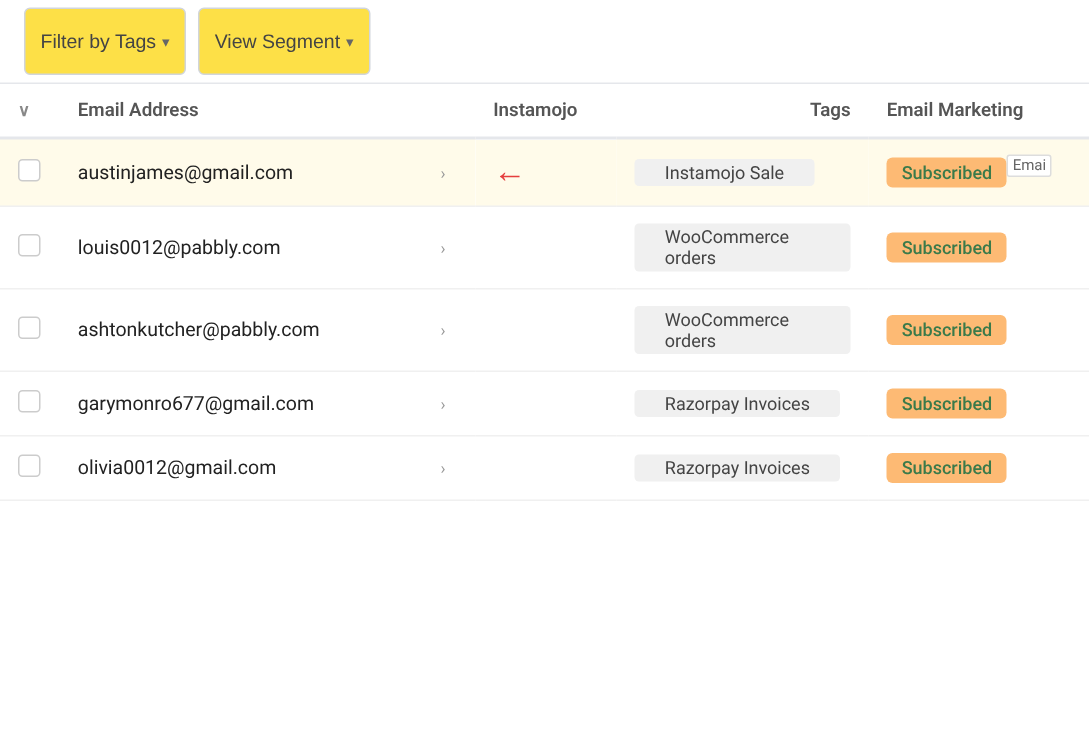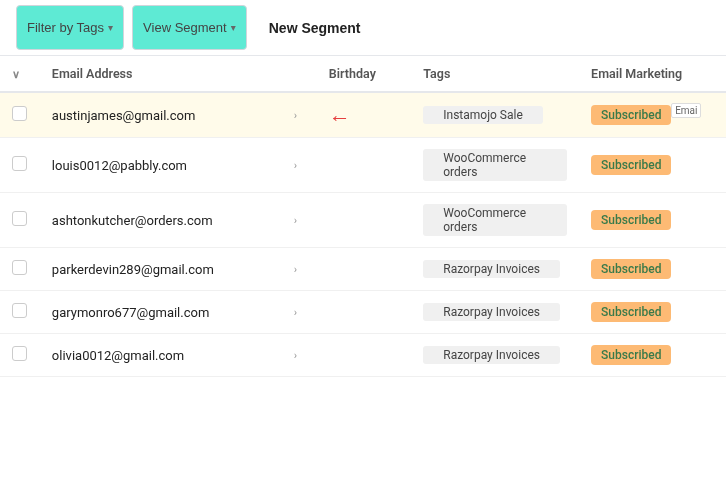--- a/index.html
+++ b/index.html
@@ -22,21 +22,21 @@
       border-bottom: 1px solid #e5e7eb;
       gap: 8px;
     }
     .toolbar-btn {
       display: flex;
       align-items: center;
       gap: 4px;
       padding: 14px 10px;
       border: 1px solid #d1d5db;
       border-radius: 4px;
-      background: #5eead4;
+      background: #fde047;
       cursor: pointer;
       font-size: 13px;
       color: #444;
     }
     .toolbar-btn .chevron { font-size: 10px; color: #666; }
     .new-segment-btn {
       padding: 6px 14px;
       border: none;
       background: none;
       cursor: pointer;
@@ -64,21 +64,21 @@
       font-weight: 600;
       font-size: 12.5px;
       color: #555;
       background: #fff;
       white-space: nowrap;
     }
     th.col-check { width: 38px; }
     th.col-email { width: 240px; }
     th.col-chevron { width: 24px; }
     th.col-birthday { width: 90px; }
-    th.col-tags { width: 160px; }
+    th.col-tags { width: 160px; text-align: right; }
     th.col-marketing { width: 140px; }
 
     tbody tr {
       border-bottom: 1px solid #f0f0f0;
     }
     tbody tr.highlighted {
       background: #fffbea;
     }
     td {
       padding: 11px 12px;
@@ -168,38 +168,35 @@
 
 <div class="toolbar">
   <button class="toolbar-btn">
     <span>Filter by Tags</span>
     <span class="chevron">▾</span>
   </button>
   <button class="toolbar-btn">
     <span>View Segment</span>
     <span class="chevron">▾</span>
   </button>
-  <button class="new-segment-btn">
-    <span>New Segment</span>
-  </button>
 </div>
 
 <div class="table-container">
   <table>
     <thead>
       <tr>
         <th class="col-check">
           <span class="sort-icon">∨</span>
         </th>
         <th class="col-email">
           <span>Email Address</span>
         </th>
         <th class="col-chevron"></th>
         <th class="col-birthday">
-          <span>Birthday</span>
+          <span>Instamojo</span>
         </th>
         <th class="col-tags">
           <span>Tags</span>
         </th>
         <th class="col-marketing">
           <span>Email Marketing</span>
         </th>
       </tr>
     </thead>
     <tbody id="table-body">
@@ -214,32 +211,24 @@
         <tr>
           <td class="col-check"><span class="cb"></span></td>
           <td class="col-email">louis0012@pabbly.com</td>
           <td class="col-chevron">›</td>
           <td class="col-birthday arrow-cell"></td>
           <td class="col-tags"><span class="tag-badge">WooCommerce orders</span></td>
           <td class="col-marketing"><span class="subscribed-badge">Subscribed</span></td>
         </tr>
         <tr>
           <td class="col-check"><span class="cb"></span></td>
-          <td class="col-email">ashtonkutcher@orders.com</td>
+          <td class="col-email">ashtonkutcher@pabbly.com</td>
           <td class="col-chevron">›</td>
           <td class="col-birthday arrow-cell"></td>
           <td class="col-tags"><span class="tag-badge">WooCommerce orders</span></td>
-          <td class="col-marketing"><span class="subscribed-badge">Subscribed</span></td>
-        </tr>
-        <tr>
-          <td class="col-check"><span class="cb"></span></td>
-          <td class="col-email">parkerdevin289@gmail.com</td>
-          <td class="col-chevron">›</td>
-          <td class="col-birthday arrow-cell"></td>
-          <td class="col-tags"><span class="tag-badge">Razorpay Invoices</span></td>
           <td class="col-marketing"><span class="subscribed-badge">Subscribed</span></td>
         </tr>
         <tr>
           <td class="col-check"><span class="cb"></span></td>
           <td class="col-email">garymonro677@gmail.com</td>
           <td class="col-chevron">›</td>
           <td class="col-birthday arrow-cell"></td>
           <td class="col-tags"><span class="tag-badge">Razorpay Invoices</span></td>
           <td class="col-marketing"><span class="subscribed-badge">Subscribed</span></td>
         </tr>

